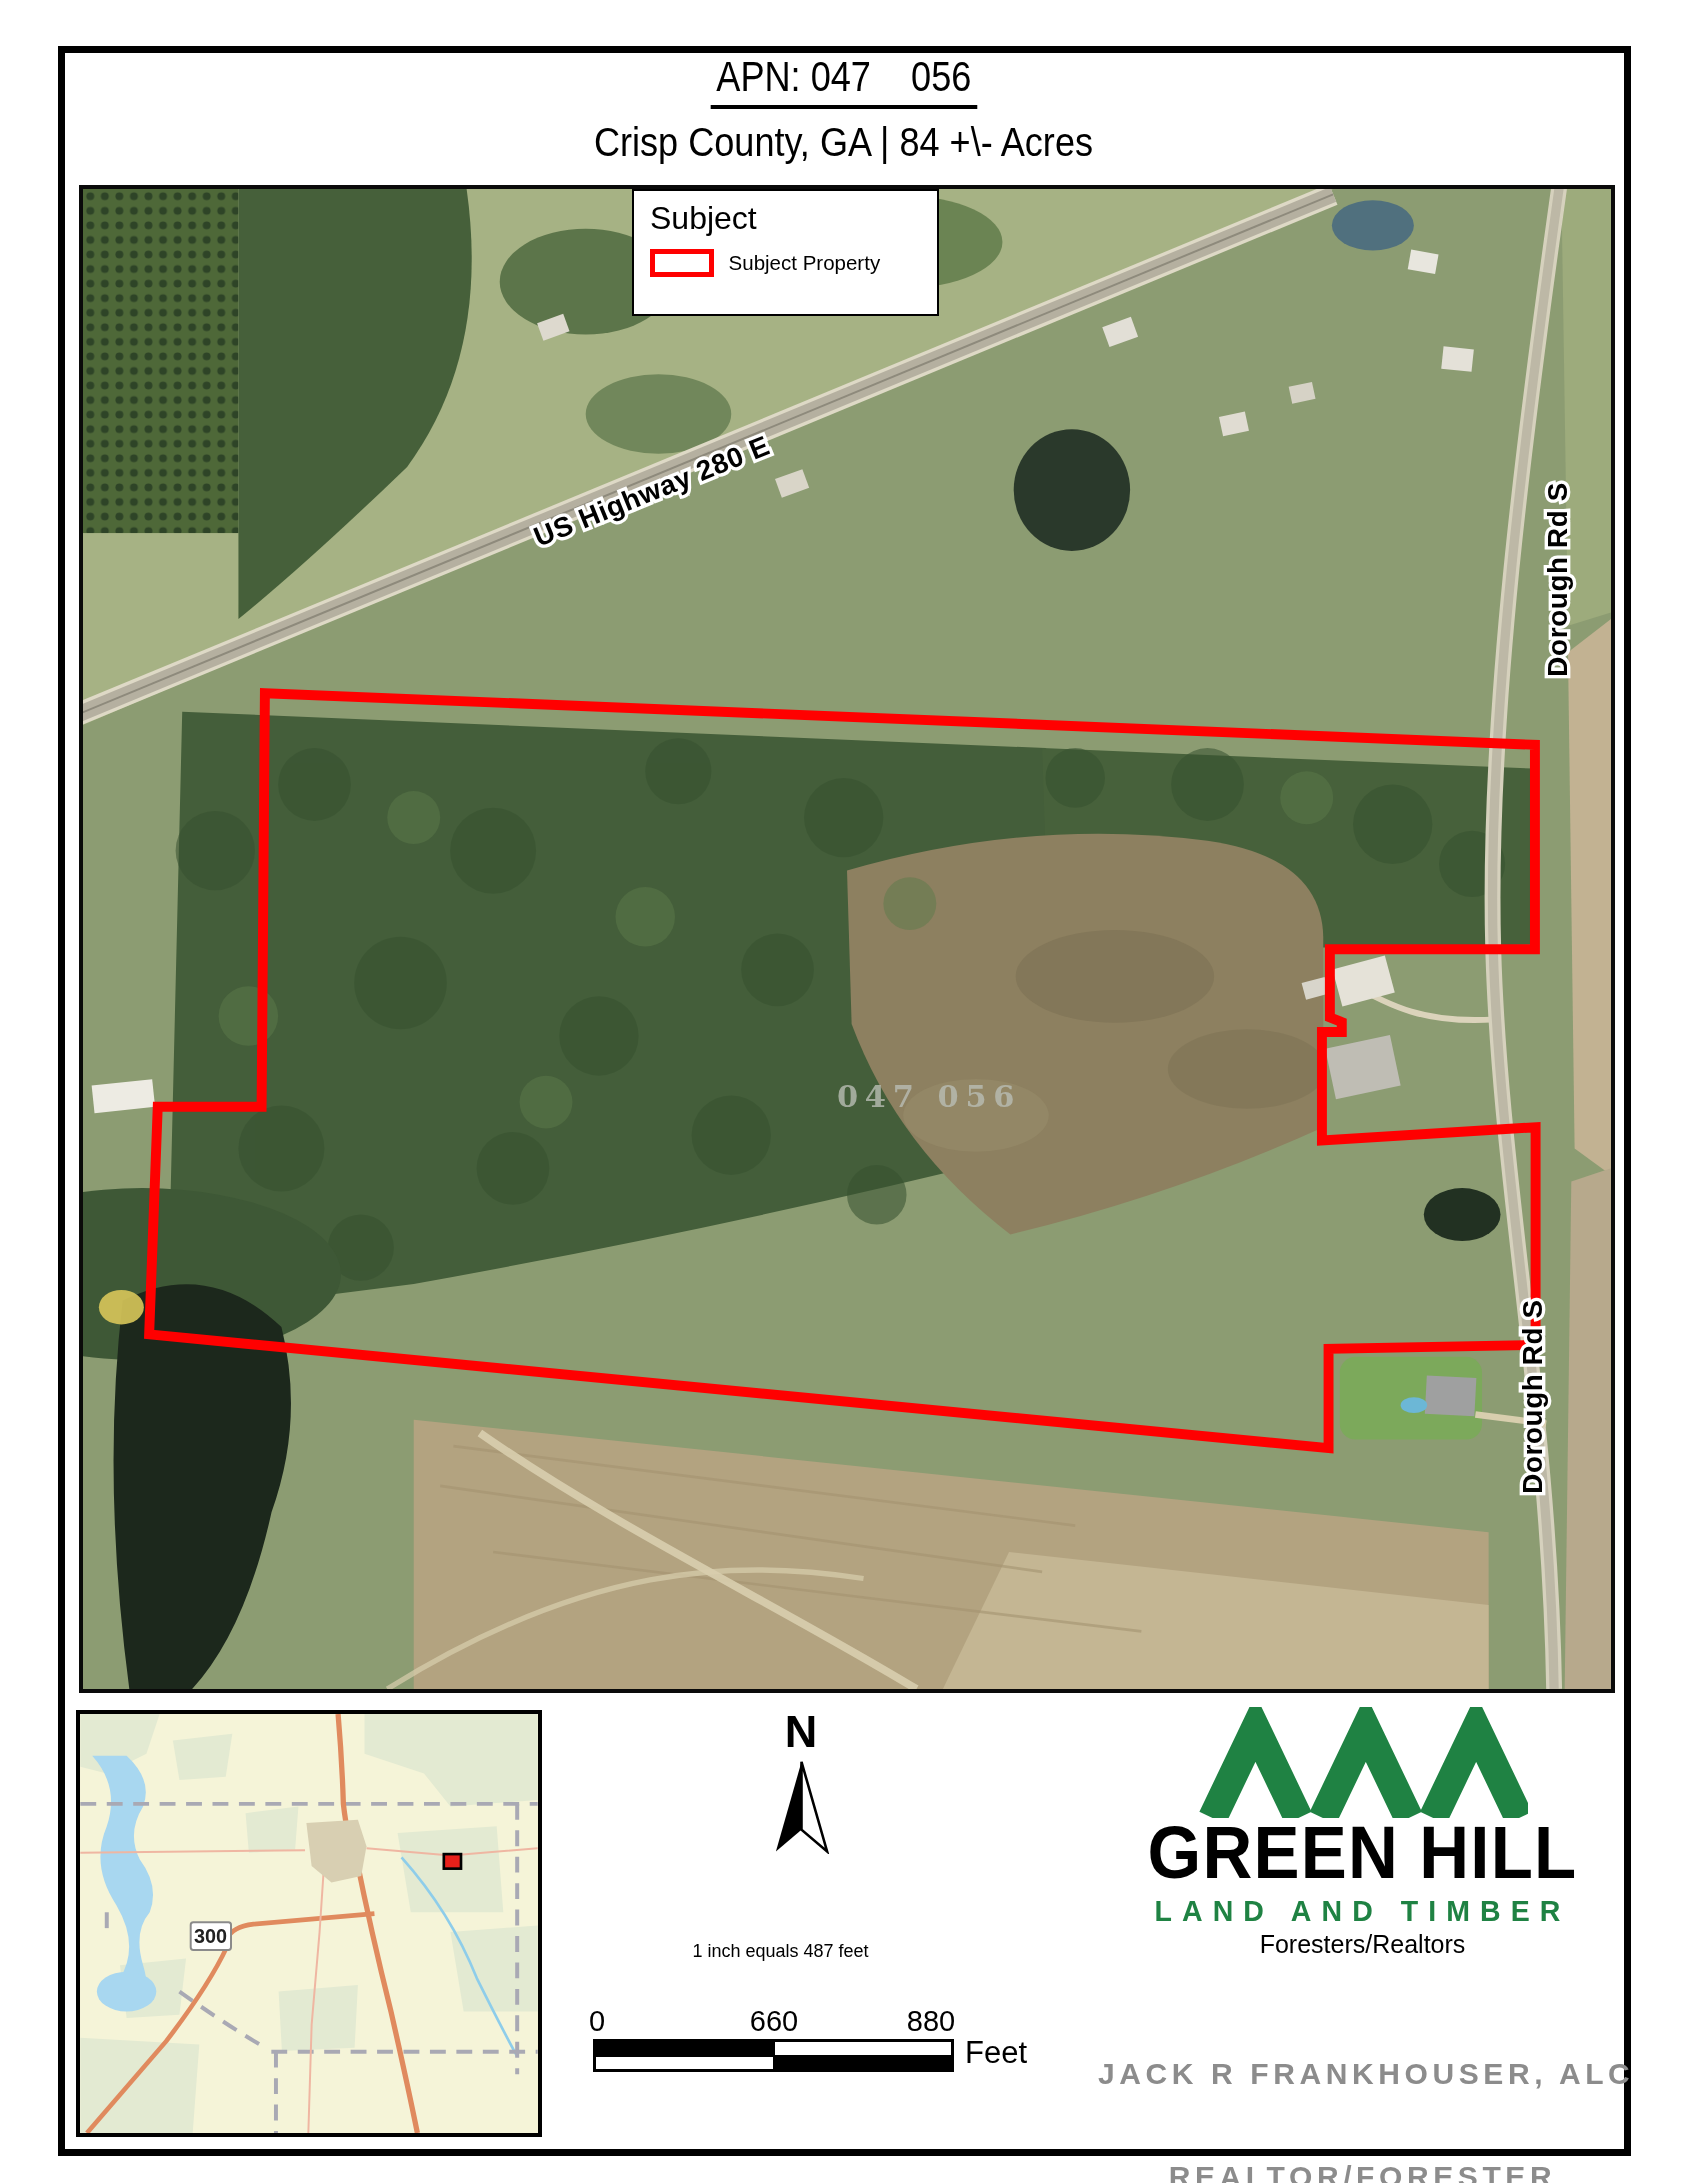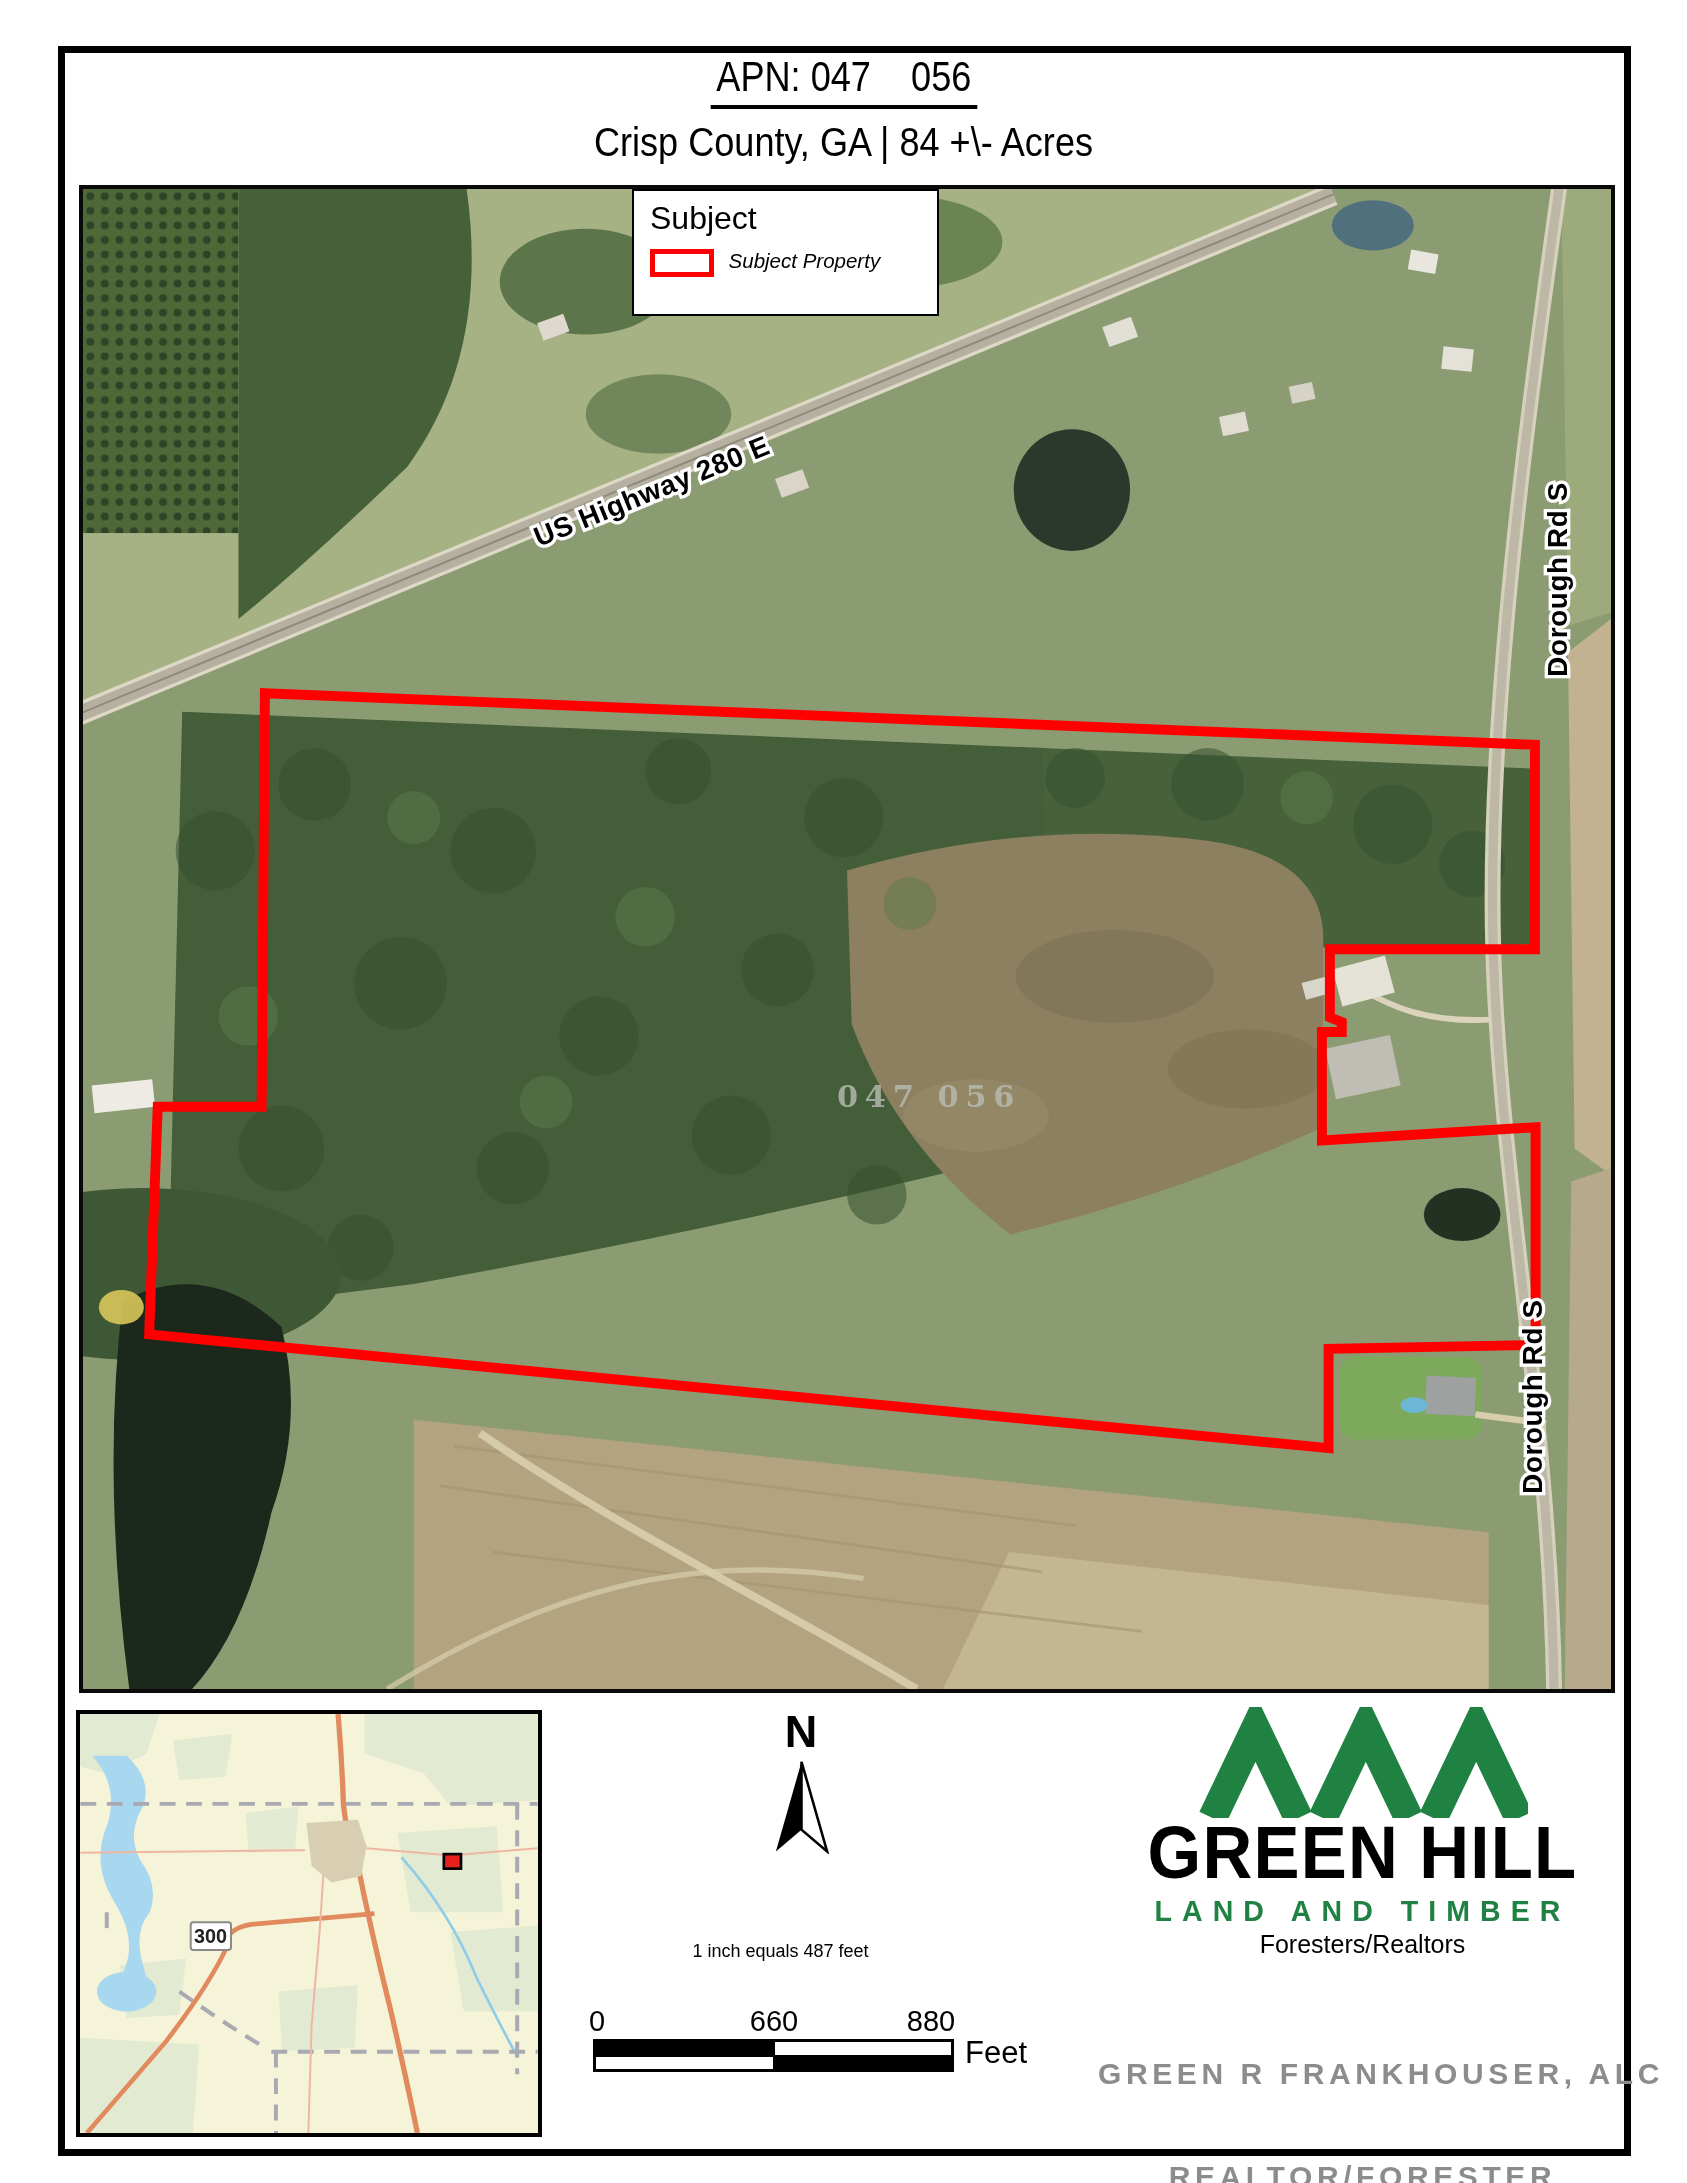--- a/index.html
+++ b/index.html
@@ -12,21 +12,21 @@
   .apn-title{display:inline-block;font-size:42px;line-height:50px;white-space:pre;
         border-bottom:4px solid #000;padding:0 6.6px 2.6px 6.6px;transform:scaleX(.86);}
   .subtitle{font-size:41px;line-height:48px;margin-top:9.3px;white-space:pre;transform:scaleX(.88);}
   
   .map-frame{position:absolute;left:79px;top:185px;width:1536px;height:1508px;
         border:4px solid #0a0a0a;box-sizing:border-box;background:#8C9C72;}
   .map-frame svg{display:block;width:100%;height:100%;}
   .legend{position:absolute;left:628px;top:185px;width:307px;height:127px;background:#fff;
         border:2px solid #000;box-sizing:border-box;z-index:5;}
   .legend-title{font-size:32px;margin:9.3px 0 0 16px;}
-  .legend-row{display:flex;align-items:flex-start;margin:12px 0 4px 16px;font-style:italic;}
+  .legend-row{display:flex;align-items:center;margin:12px 0 4px 16px;}
   .legend-swatch{width:64px;height:28px;background:#fff;border:5.3px solid #FF0000;box-sizing:border-box;}
   .legend-label{font-size:20.5px;margin-left:14.6px;}
   
   .inset{position:absolute;left:76px;top:1710px;border:4px solid #000;background:#F5F4D8;}
   .inset svg{display:block;}
   .north{position:absolute;left:753px;top:1706px;width:96px;text-align:center;}
   .north-n{font-size:45px;font-weight:600;}
   .center-text{position:absolute;left:516px;top:1896px;width:529px;text-align:center;font-size:28.4px;}
   .scale-text{position:absolute;left:516px;top:1941px;width:529px;text-align:center;font-size:18px;}
   .scalebar-wrap{position:absolute;left:593px;top:2005px;}
@@ -265,20 +265,20 @@
       <g stroke="#1F8243" stroke-width="44" fill="none" stroke-linecap="butt" stroke-linejoin="miter">
         <path d="M23,168 L88,32 L153,168"></path>
         <path d="M190,168 L255,32 L320,168"></path>
         <path d="M357,168 L422,32 L487,168"></path>
       </g>
     </svg>
     <div class="brand-name">GREEN HILL</div>
     <div class="brand-tagline">LAND AND TIMBER</div>
     <div class="brand-sub">Foresters/Realtors</div>
     <div class="contact">
-      <div>GREEN R FRANKHOUSER, ALC</div>
+      <div>JACK R FRANKHOUSER, ALC</div>
       <div>REALTOR/FORESTER</div>
       
       
     </div>
   </div>
 </div>
 
 
 </body></html>

